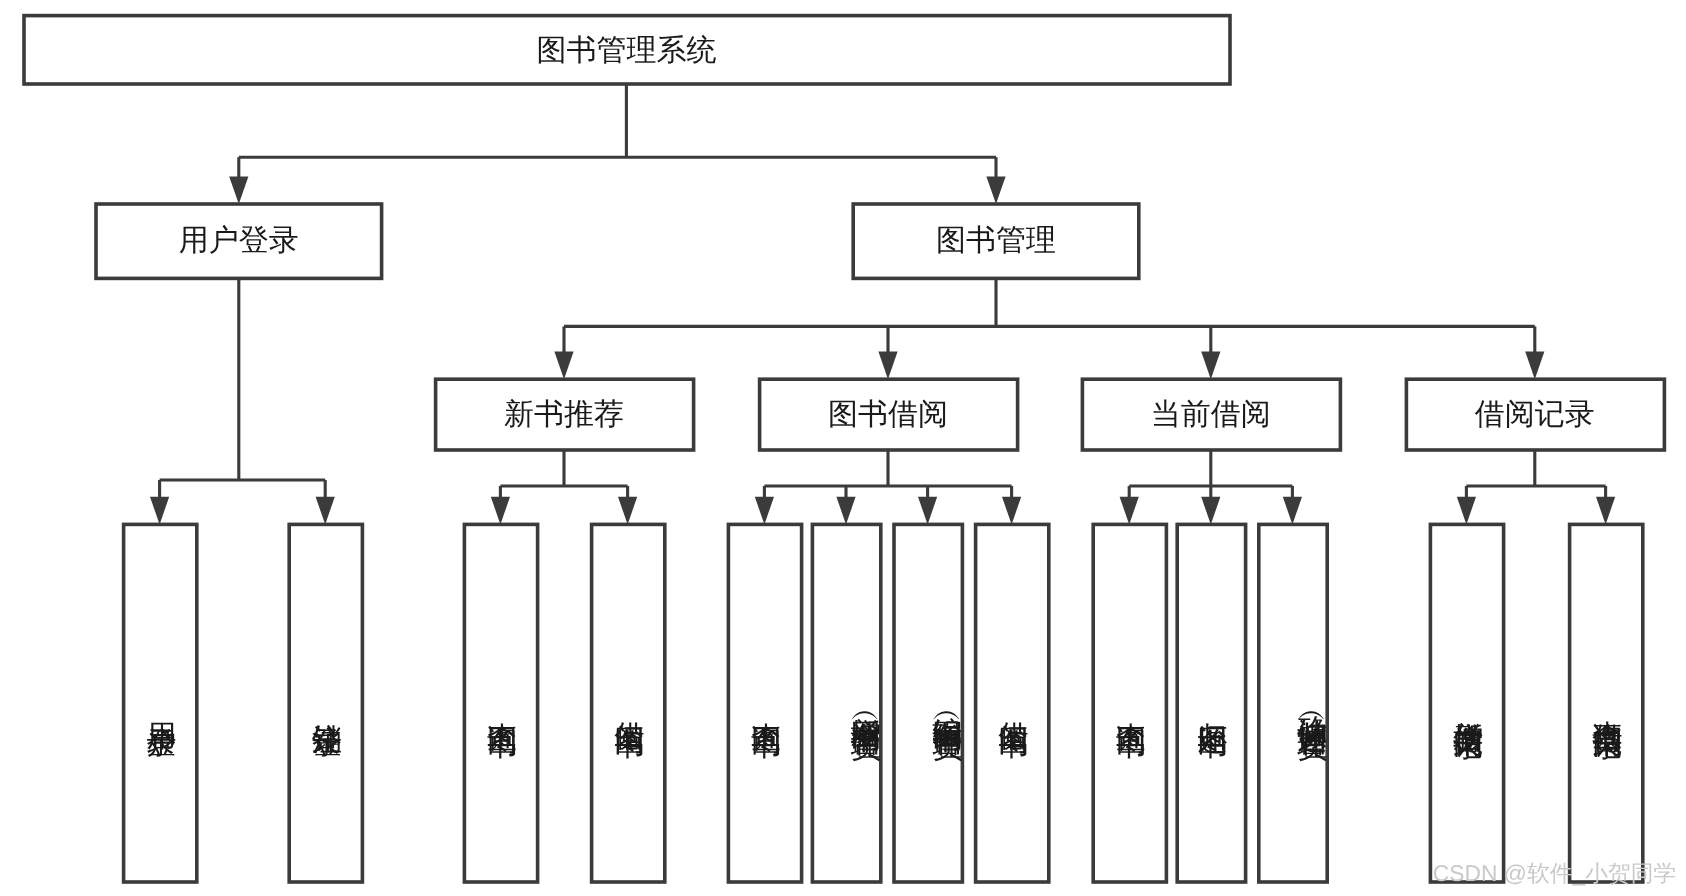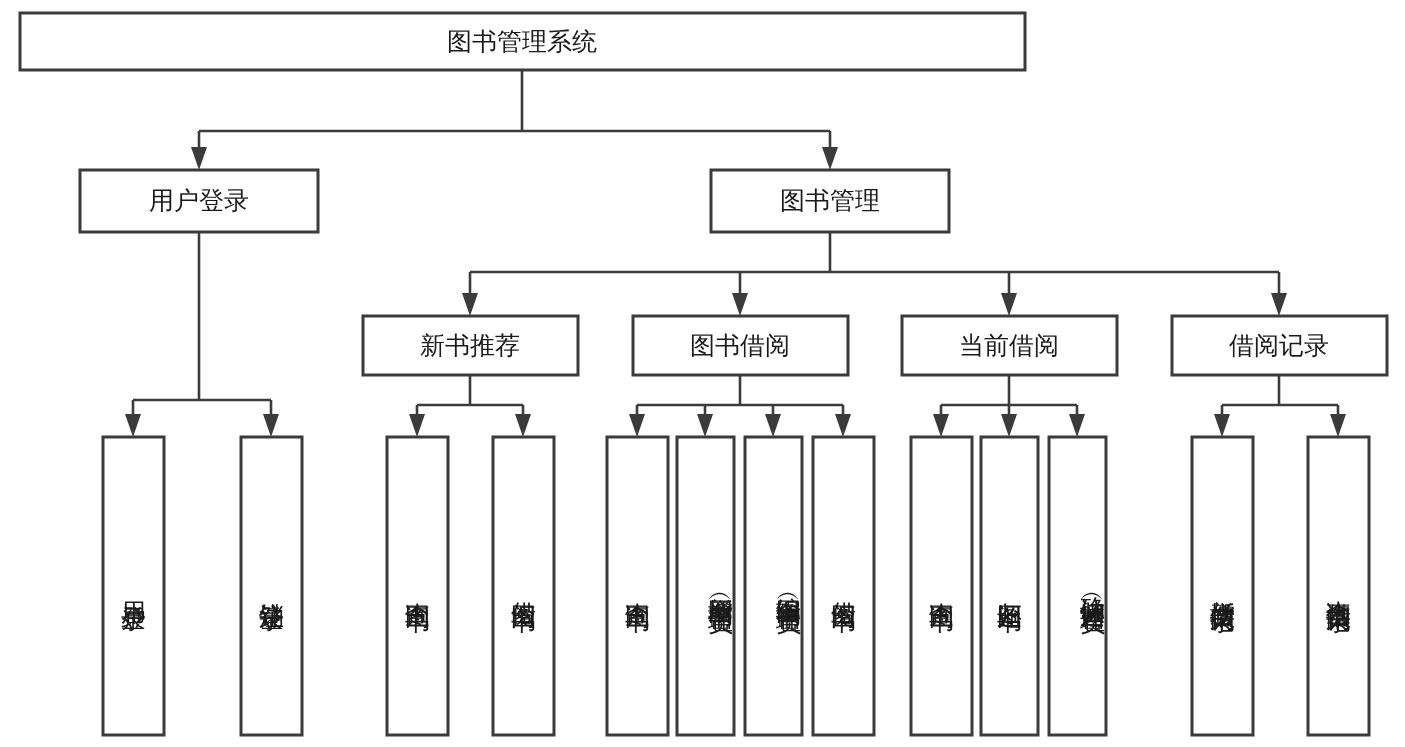--- a/index.html
+++ b/index.html
@@ -214,13 +214,14 @@
   <div class="node-label-v" style="left:745px; top:437px; width:57px; height:298px; align-items:flex-start;">编辑图书（管理员）</div>
   <div class="node-label-v" style="left:813px; top:437px; width:61px; height:298px;">借阅图书</div>
 
   <div class="node-label-v" style="left:911px; top:437px; width:61px; height:298px;">查询图书</div>
   <div class="node-label-v" style="left:981px; top:437px; width:57px; height:298px;">归还图书</div>
   <div class="node-label-v" style="left:1049px; top:437px; width:57px; height:298px; align-items:flex-start;">确认归还（管理员）</div>
 
   <div class="node-label-v" style="left:1192px; top:437px; width:61px; height:298px;">新增借阅记录</div>
   <div class="node-label-v" style="left:1308px; top:437px; width:61px; height:298px;">查询借阅记录</div>
 
+  <div class="watermark">CSDN @软件_小贺同学</div>
 </div>
 
 </body></html>

